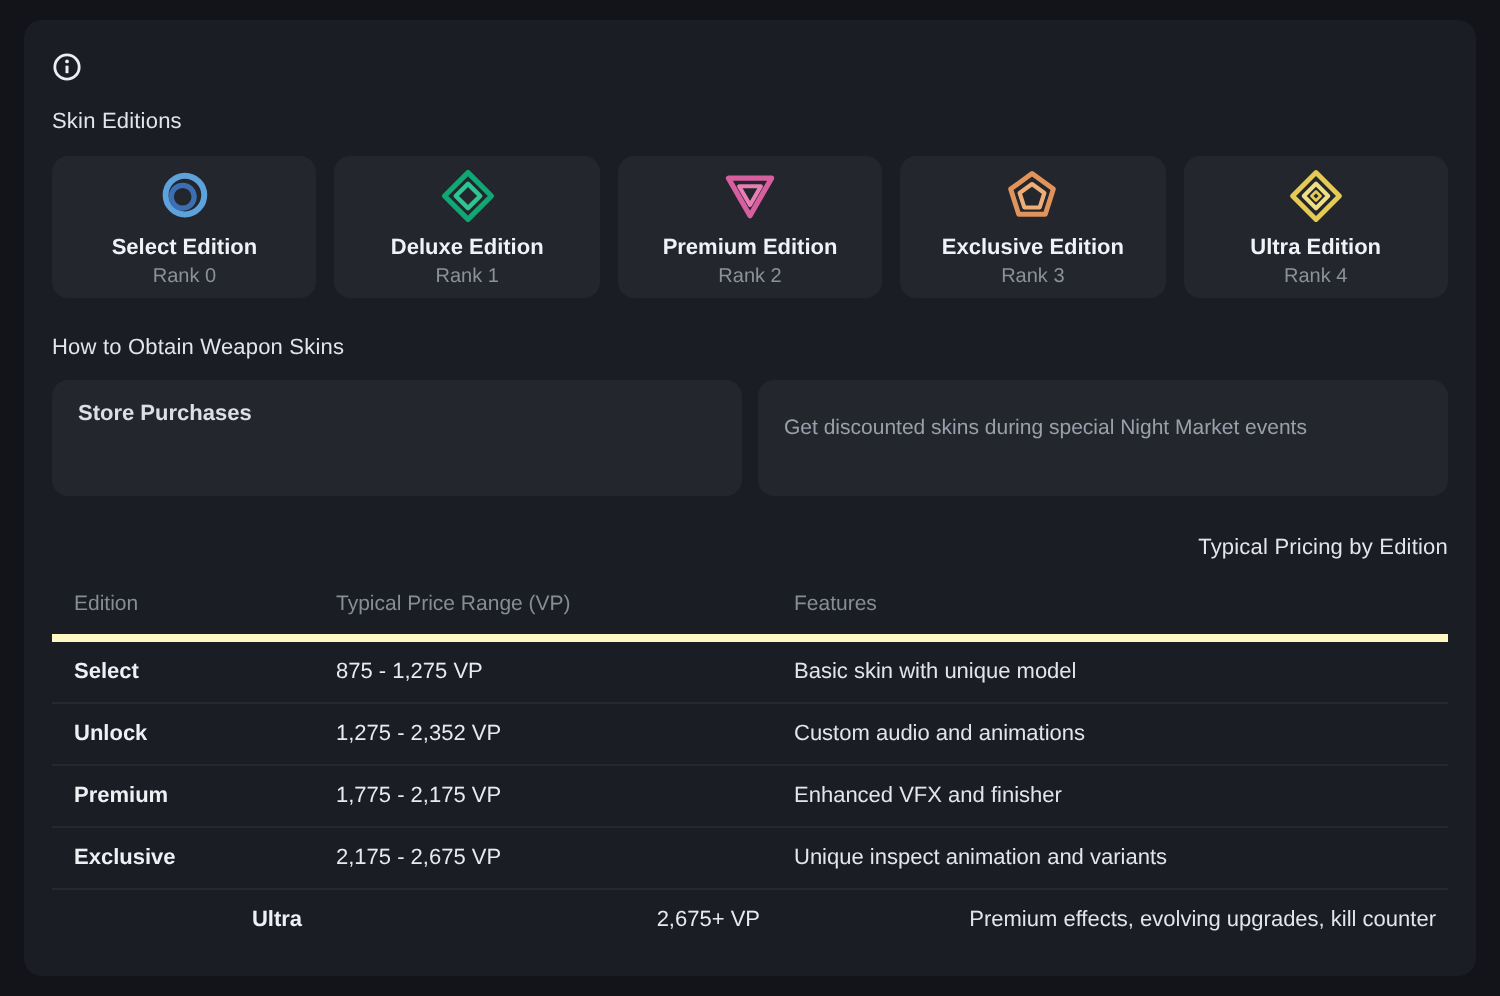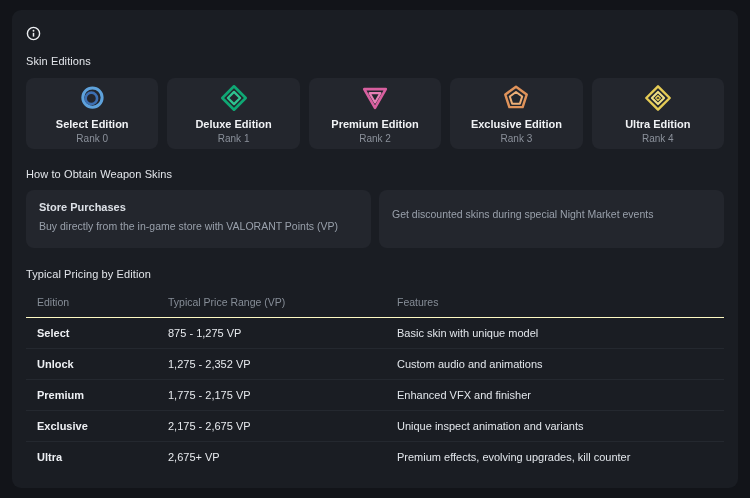--- a/index.html
+++ b/index.html
@@ -13,21 +13,21 @@
     position:absolute;left:12px;top:10px;
     width:726px;height:478px;
     background:#1a1d23;border-radius:9px;
     padding:13px 14px;box-sizing:border-box;
   }
   .title-row{display:flex;align-items:center;gap:9px;height:20px;}
   .page-title{font-size:15px;font-weight:bold;color:#f4f5f7;letter-spacing:.2px;}
   .section-heading{font-size:11px;font-weight:normal;color:#e2e5ea;letter-spacing:.1px;}
   .mt-editions-heading{margin-top:12px;}
   .mt-obtain-heading{margin-top:19px;}
-  .mt-pricing-heading{margin-top:20px;}
+  .mt-pricing-heading{margin-top:20px;text-align:right;}
 
   .editions-row{display:flex;gap:9px;margin-top:11px;}
   .edition-card{
     flex:1;background:#23262d;border-radius:8px;height:71px;
     display:flex;flex-direction:column;align-items:center;justify-content:center;
   }
   .edition-card svg{display:block;}
   .edition-name{font-size:11px;font-weight:bold;color:#f0f2f5;margin-top:5px;}
   .edition-rank{font-size:10px;color:#8b919b;margin-top:3px;}
 
@@ -35,26 +35,26 @@
   .obtain-card{
     flex:1;background:#23262d;border-radius:8px;height:58px;
     padding:11px 13px;box-sizing:border-box;
   }
   .obtain-title{font-size:11px;font-weight:bold;color:#dce0e6;}
   .obtain-desc{font-size:10.5px;color:#99a0ab;line-height:1.4;margin-top:6px;}
 
   table.pricing{width:100%;border-collapse:collapse;margin-top:7px;}
   table.pricing th{
     text-align:left;font-weight:normal;font-size:10.5px;color:#868d97;
-    padding:9px 6px 9px 11px;border-bottom:1px solid #fef9c3;
+    padding:9px 6px 9px 11px;border-bottom:4px solid #fef9c3;
   }
   table.pricing td{
     font-size:11px;padding:9px 6px 9px 11px;border-bottom:1px solid #24282f;
   }
-  table.pricing tr:last-child td{border-bottom:none;}
+  table.pricing tr:last-child td{border-bottom:none;text-align:right;}
   td.cell-edition{font-weight:bold;color:#eef0f4;}
   td.cell-price{color:#e7eaee;}
   td.cell-features{color:#e2e6eb;}
   .col-edition{width:114px;}
   .col-price{width:212px;}
 </style>
 </head>
 <body>
 
 <div class="panel">
@@ -117,21 +117,20 @@
       <div class="edition-rank">Rank 4</div>
     </div>
 
   </div>
 
   <div class="section-heading mt-obtain-heading">How to Obtain Weapon Skins</div>
 
   <div class="obtain-row">
     <div class="obtain-card">
       <div class="obtain-title">Store Purchases</div>
-      <div class="obtain-desc">Buy directly from the in-game store with VALORANT Points (VP)</div>
     </div>
     <div class="obtain-card">
       <div class="obtain-desc">Get discounted skins during special Night Market events</div>
     </div>
   </div>
 
   <div class="section-heading mt-pricing-heading">Typical Pricing by Edition</div>
 
   <table class="pricing">
     <thead>

